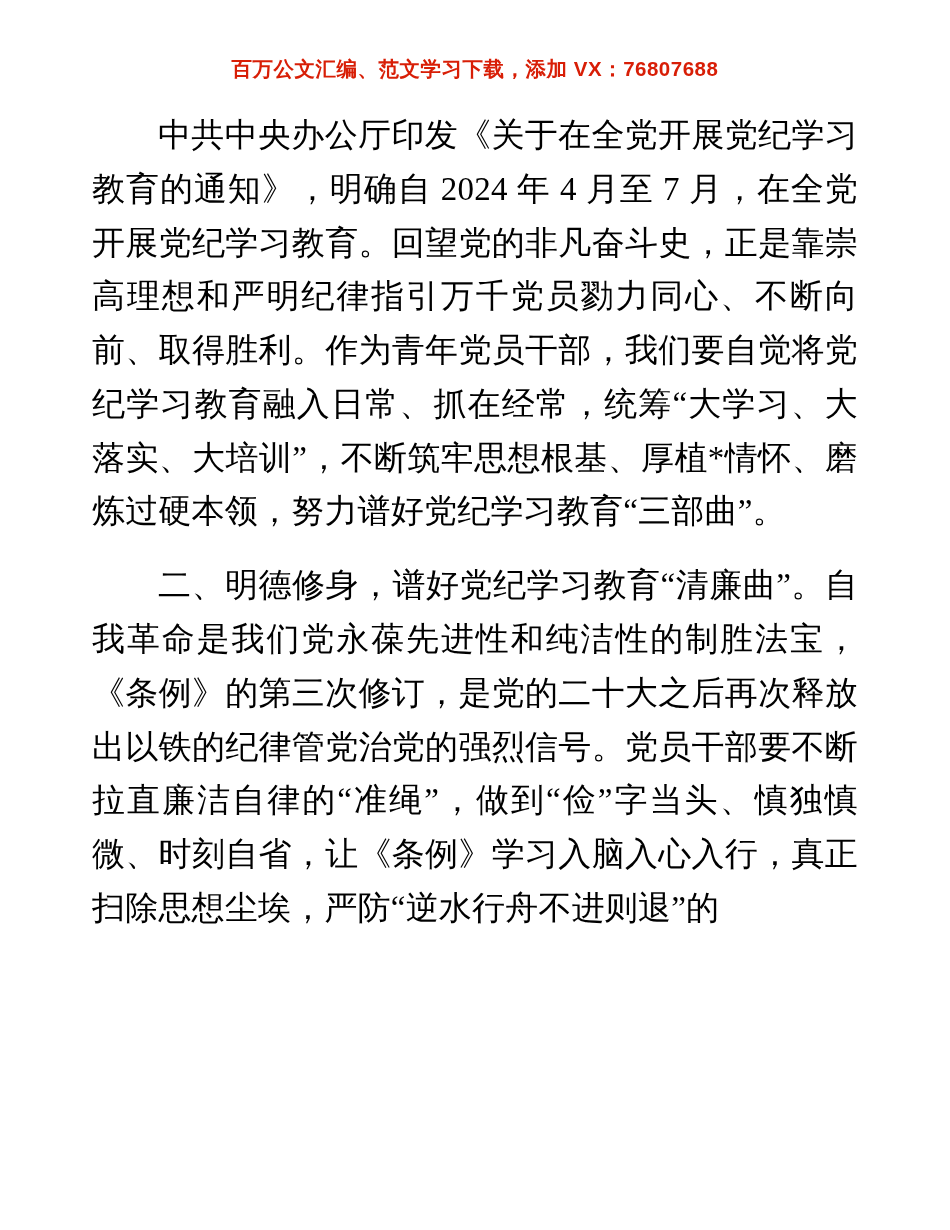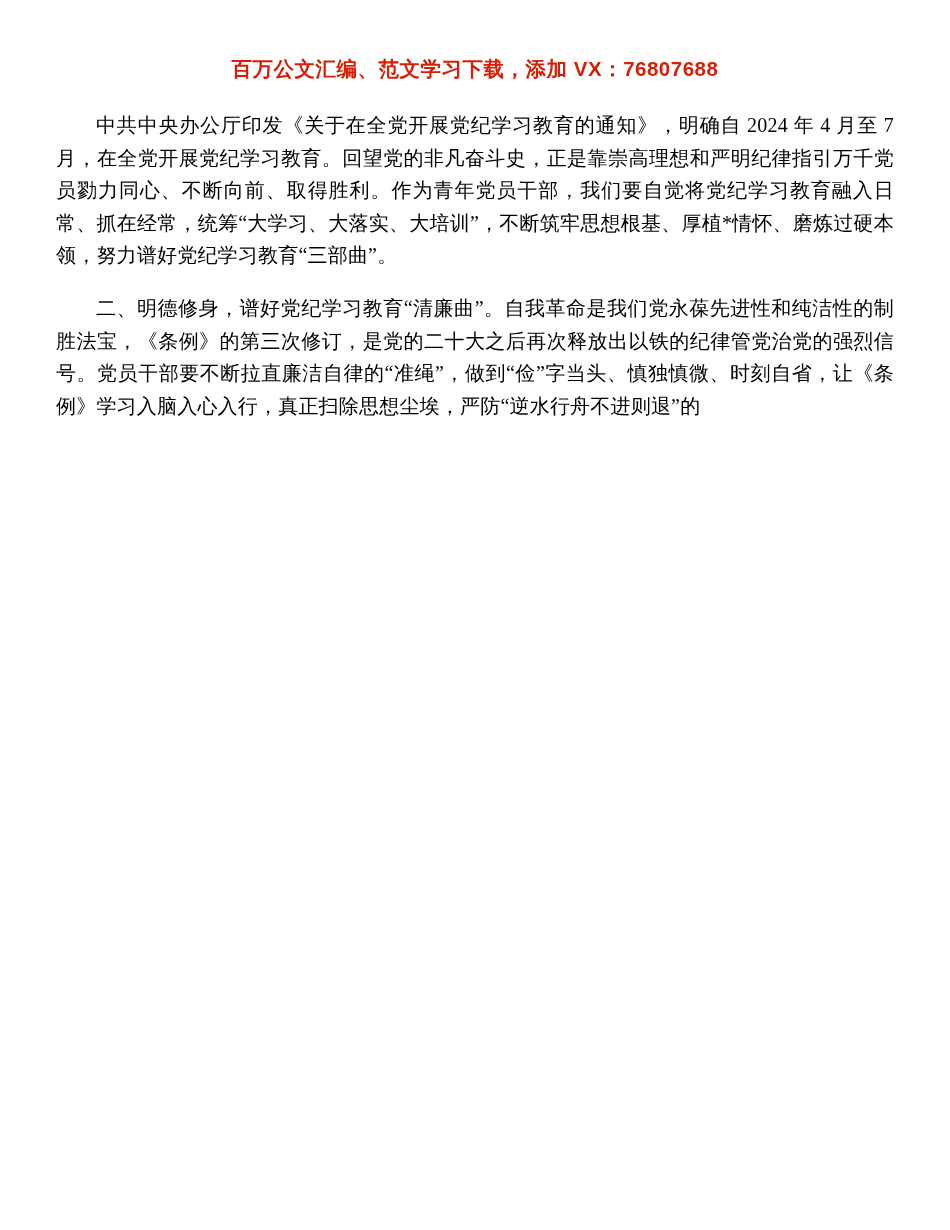--- a/index.html
+++ b/index.html
@@ -12,21 +12,21 @@
     height: 1230px;
     font-family: "Liberation Serif", "DejaVu Serif", serif;
     color: #000000;
     overflow: hidden;
   }
   .page {
     position: relative;
     width: 950px;
     height: 1230px;
     box-sizing: border-box;
-    padding: 0 56px;
+    padding: 0 92px;
     background: #ffffff;
   }
   .watermark {
     text-align: center;
     color: #d81e06;
     font-family: "Liberation Sans", "DejaVu Sans", sans-serif;
     font-weight: bold;
     font-size: 20.5px;
     letter-spacing: 0.5px;
     padding-top: 55px;
@@ -39,21 +39,21 @@
     font-weight: bold;
     font-size: 31px;
     line-height: 1.48;
     letter-spacing: 0.5px;
   }
   .body-text {
     margin-top: 26px;
   }
   .para {
     margin: 0 0 14px 0;
-    font-size: 20px;
+    font-size: 33px;
     line-height: 1.63;
     text-align: justify;
     text-justify: inter-ideograph;
     text-indent: 2em;
     letter-spacing: 0.2px;
     word-break: break-all;
   }
   .para:last-child {
     margin-bottom: 0;
     margin-top: 20px;

